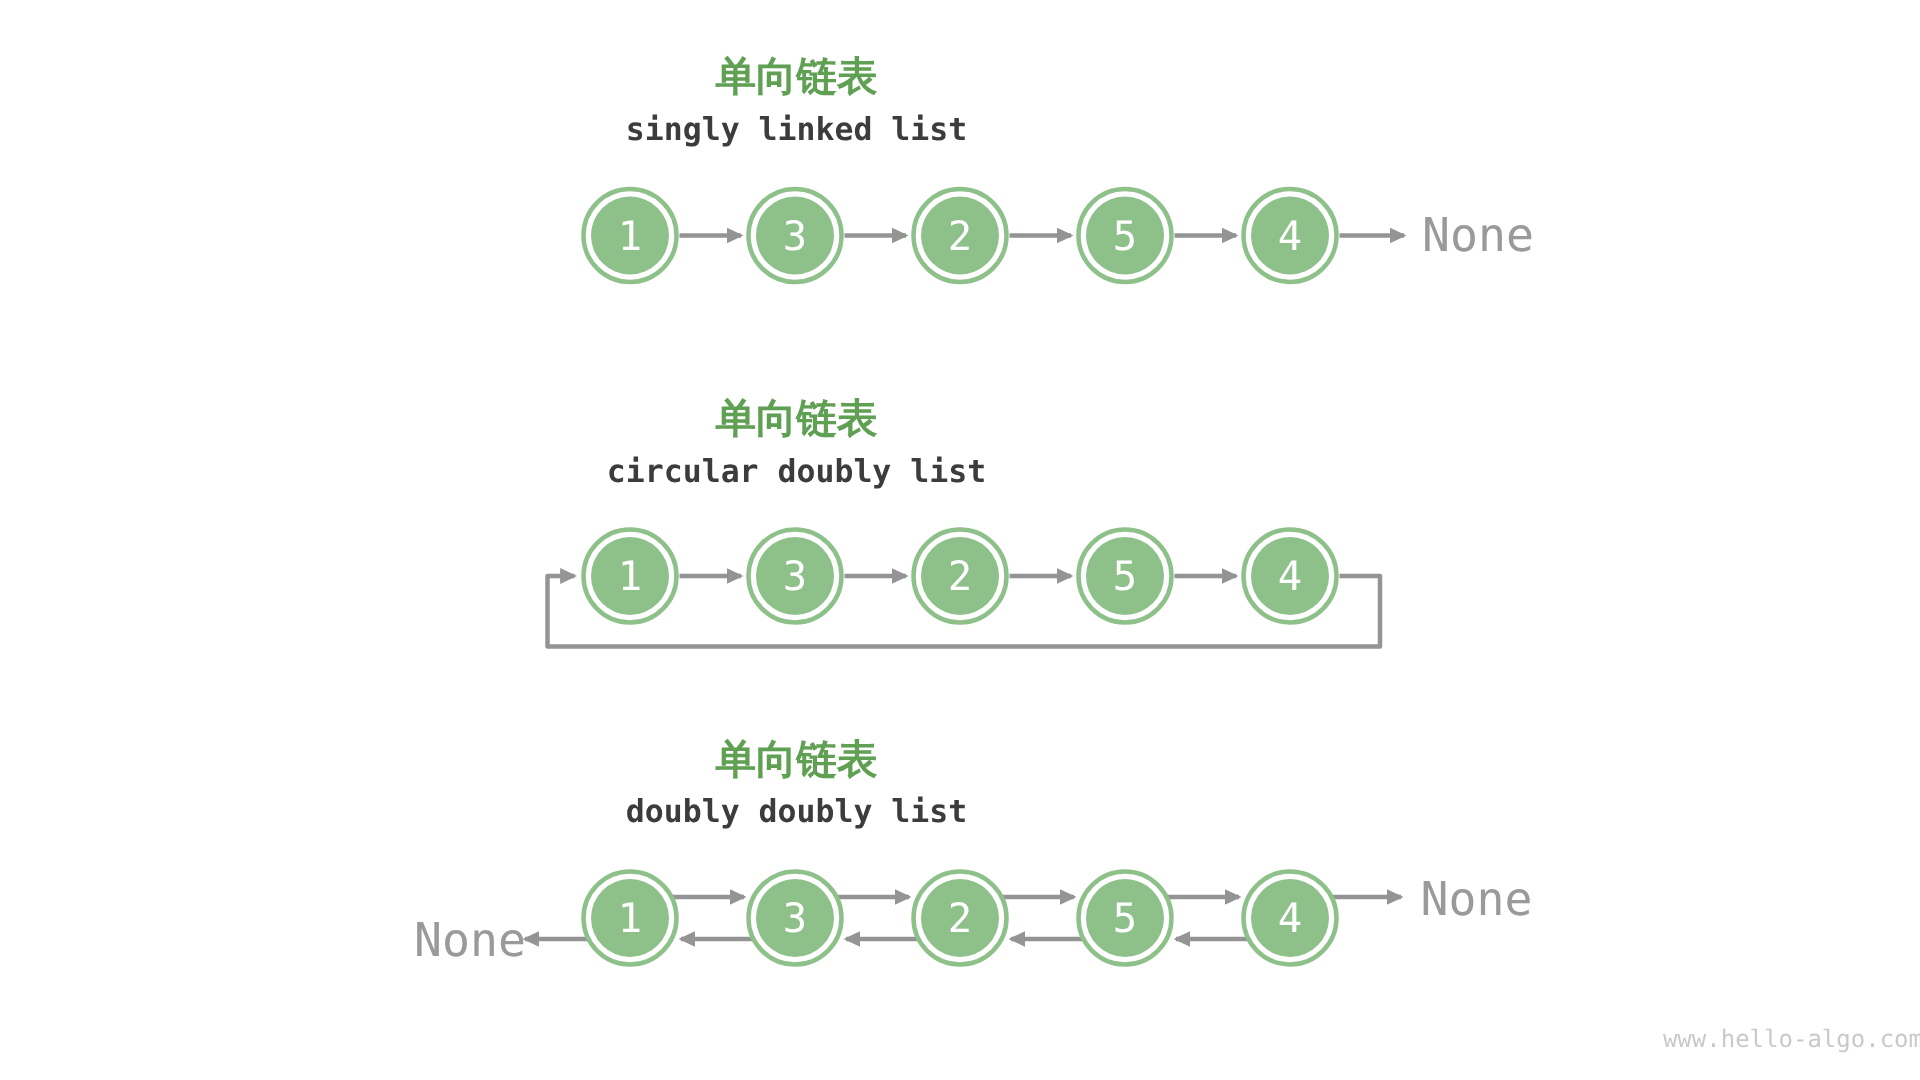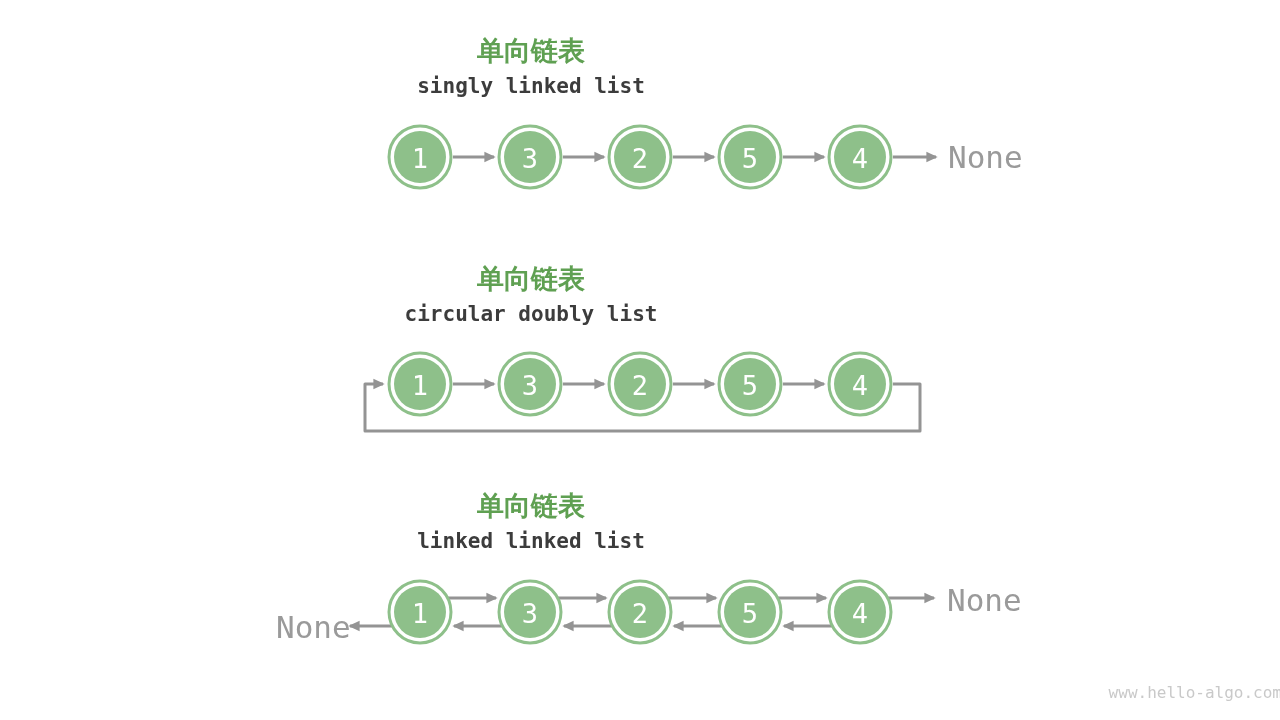--- a/index.html
+++ b/index.html
@@ -116,21 +116,21 @@
         <text x="750" y="40" text-anchor="middle" dominant-baseline="central" class="nodeval" style="fill: rgb(255, 255, 255);">5</text>
       </g>
       <g>
         <circle cx="860" cy="39" r="26" fill="#8EC08A"></circle>
         <circle cx="860" cy="39" r="31" fill="none" stroke="#8EC08A" stroke-width="3"></circle>
         <text x="860" y="40" text-anchor="middle" dominant-baseline="central" class="nodeval" style="fill: rgb(255, 255, 255);">4</text>
       </g>
     </svg>
 
   <div class="sec-title" style="top:491px">单向链表</div>
-  <div class="sec-subtitle" style="top:529px">linked linked list</div>
+  <div class="sec-subtitle" style="top:529px">doubly doubly list</div>
   <svg class="row-svg" style="top:565px" width="1280" height="100">
       <defs>
         <marker id="ah2" viewBox="0 0 10 10" refX="8" refY="5" markerWidth="4" markerHeight="4" orient="auto">
           <path d="M0,0.6 L9.4,5 L0,9.4 z" fill="#949494"></path>
         </marker>
       </defs>
       <line x1="448" y1="33" x2="496" y2="33" stroke="#949494" stroke-width="3" marker-end="url(#ah2)"></line>
       <line x1="502" y1="61" x2="454" y2="61" stroke="#949494" stroke-width="3" marker-end="url(#ah2)"></line>
       <line x1="558" y1="33" x2="606" y2="33" stroke="#949494" stroke-width="3" marker-end="url(#ah2)"></line>
       <line x1="612" y1="61" x2="564" y2="61" stroke="#949494" stroke-width="3" marker-end="url(#ah2)"></line>

